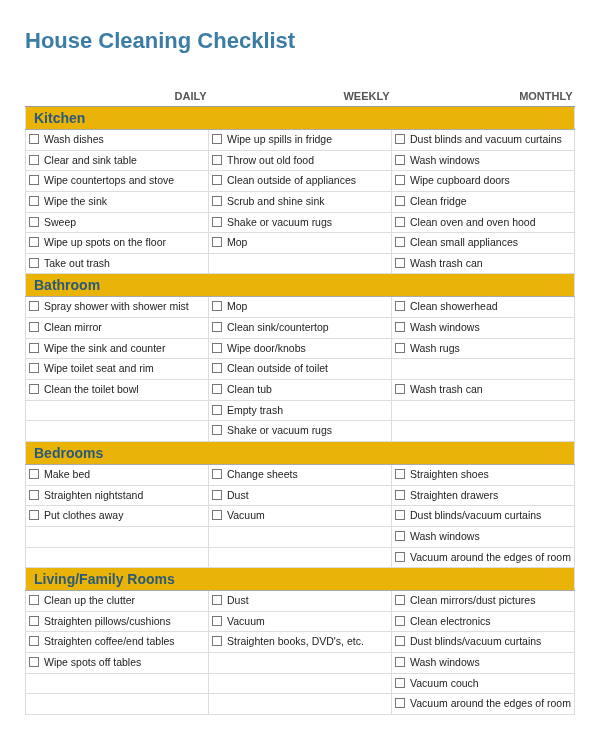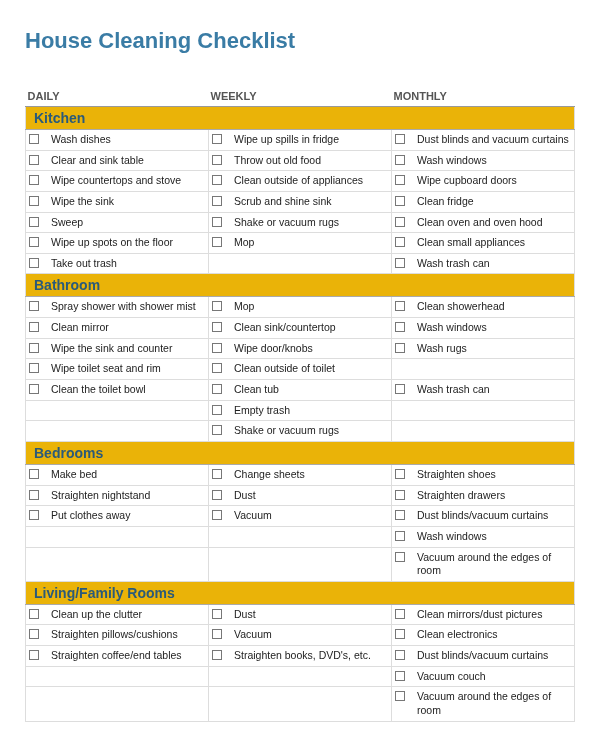--- a/index.html
+++ b/index.html
@@ -18,21 +18,21 @@
       font-weight: bold;
       margin-bottom: 32px;
       margin-top: 8px;
     }
     table {
       width: 100%;
       border-collapse: collapse;
       table-layout: fixed;
     }
     th {
-      text-align: left;
+      text-align: right;
       font-weight: bold;
       font-size: 11px;
       color: #555;
       padding: 4px 2px;
       border-bottom: 1px solid #999;
     }
     .section-header-row td {
       background: #eab308;
       font-size: 14px;
       font-weight: bold;
@@ -46,21 +46,21 @@
       border-right: 1px solid #ddd;
       border-bottom: 1px solid #ddd;
       font-size: 10.5px;
     }
     td:first-child {
       border-left: 1px solid #ddd;
     }
     .item-row {
       display: flex;
       align-items: flex-start;
-      gap: 12px;
+      gap: 5px;
       padding: 1px 0;
       line-height: 1.3;
     }
     .cb {
       width: 10px;
       height: 10px;
       border: 1px solid #777;
       display: inline-block;
       flex-shrink: 0;
       margin-top: 1px;
@@ -477,20 +477,35 @@
           </div>
         </td>
         <td>
           <div class="item-row">
             <span class="cb"></span>
             <span>Dust blinds/vacuum curtains</span>
           </div>
         </td>
       </tr>
       <tr>
+        <td>
+          <div class="item-row">
+            <span class="cb"></span>
+            <span>Wipe spots off tables</span>
+          </div>
+        </td>
+        <td></td>
+        <td>
+          <div class="item-row">
+            <span class="cb"></span>
+            <span>Wash windows</span>
+          </div>
+        </td>
+      </tr>
+      <tr>
         <td></td>
         <td></td>
         <td>
           <div class="item-row">
             <span class="cb"></span>
             <span>Vacuum couch</span>
           </div>
         </td>
       </tr>
       <tr>

